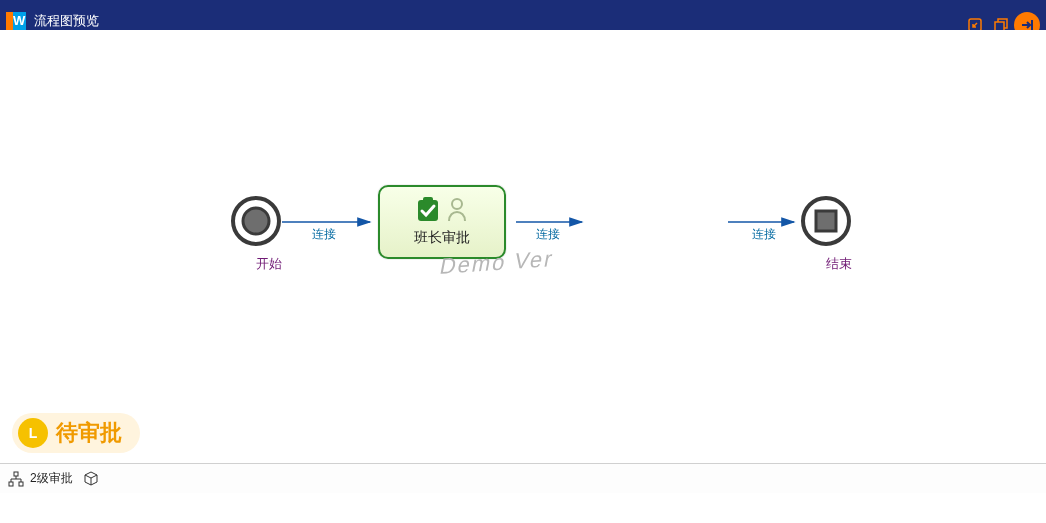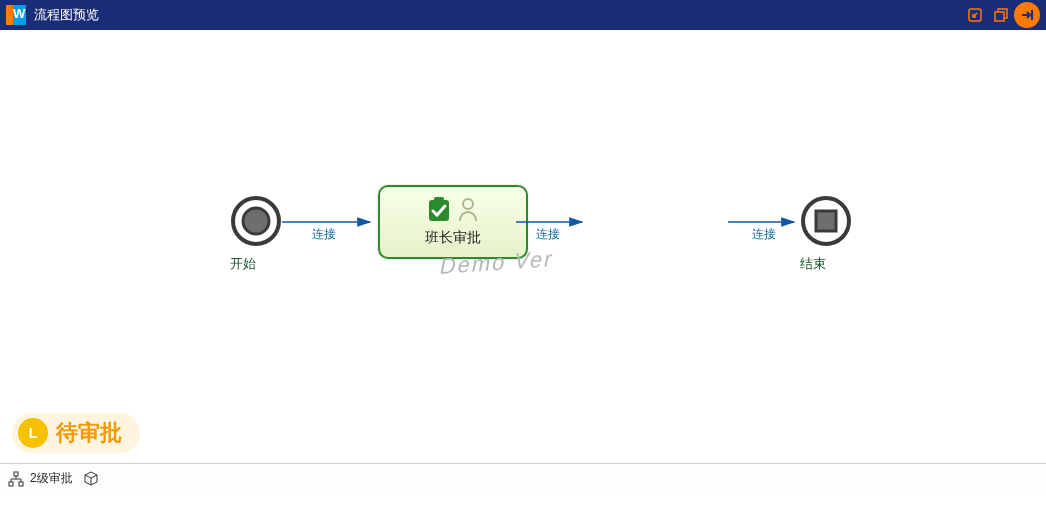--- a/index.html
+++ b/index.html
@@ -2,44 +2,43 @@
 <html><head>
 <meta charset="utf-8">
 <style>
   * { box-sizing: border-box; margin: 0; padding: 0; }
   html, body { width: 1046px; height: 523px; font-family: "Microsoft YaHei", sans-serif; overflow: hidden; background: #fff; }
   .titlebar {
     height: 30px;
     background: #1b2d78;
     color: #fff;
     display: flex;
-    align-items: center;
-    padding: 0 6px;
+    padding: 12px 6px;
     font-size: 13px;
   }
   .titlebar .logo {
     width: 20px; height: 20px; background: linear-gradient(90deg,#ff7a00 0 35%,#00a0e9 35% 100%);
     position: relative; margin-right: 8px;
   }
   .titlebar .logo::after { content:"W"; position:absolute; left:7px; top:1px; font-weight:bold; font-size:13px; color:#fff; }
   .titlebar .spacer { flex:1; }
   .titlebar .btn { width:26px; height:26px; display:flex; align-items:center; justify-content:center; cursor:pointer; }
   .titlebar .btn svg { stroke:#ff7a00; }
   .titlebar .btn.close-btn { background:#ff7a00; border-radius:50%; }
   .titlebar .btn.close-btn svg { stroke:#1b2d78; }
   .canvas {
     position: relative;
     width: 1046px;
     height: 463px;
     background: #fff;
   }
-  .node-label { font-size: 13px; color:#14532d; text-align:left; }
+  .node-label { font-size: 13px; color:#701a75; text-align:right; }
   .task {
     position:absolute;
-    width:150px; height:74px;
+    width:128px; height:74px;
     border:2px solid #2b8a2b;
     border-radius:10px;
     background: linear-gradient(#f8ffe8,#e6f2c9);
     box-shadow: 0 0 0 1px rgba(0,0,0,0.05);
   }
   .task .icon-area {
     display:flex; justify-content:center; gap:4px; margin-top:8px;
   }
   .task .task-label {
     text-align:center; font-size:14px; color:#222; margin-top:6px;

